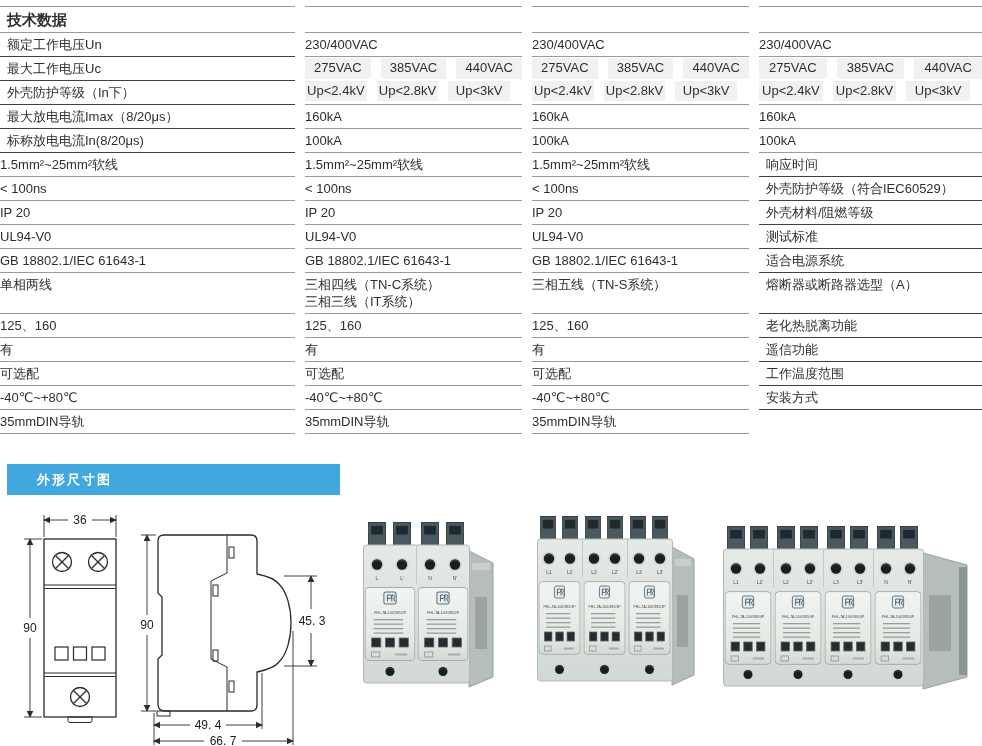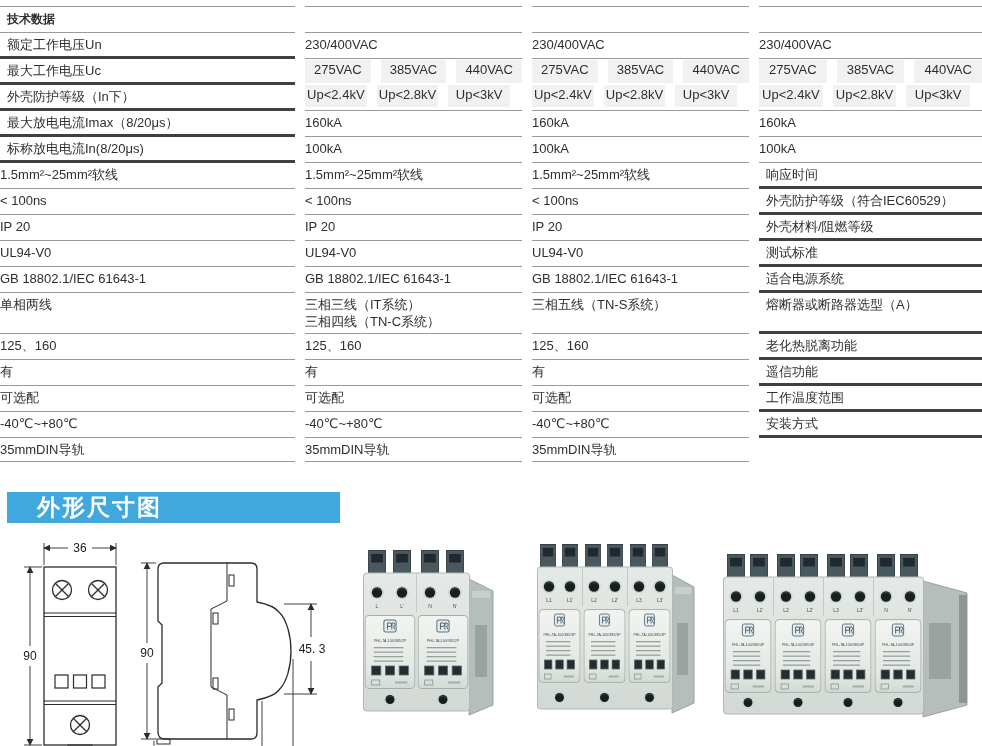--- a/index.html
+++ b/index.html
@@ -2,31 +2,31 @@
 <html><head>
 <meta charset="utf-8">
 <style>
   html,body{margin:0;padding:0;background:#fff;}
   body{width:982px;height:746px;font-family:"Liberation Sans","DejaVu Sans",sans-serif;color:#2e2e2e;overflow:hidden;}
   .page{width:982px;height:746px;position:relative;}
 
   
   .spec{display:grid;grid-template-columns:295px 217px 217px 223px;column-gap:10px;padding-top:6px;font-size:13px;}
   .spec > div{box-sizing:border-box;}
-  .hdr{font-weight:bold;font-size:12px;border-top:1px solid #9a9a9a;border-bottom:1px solid #9a9a9a;padding:4px 0 4px 7px;line-height:17px;}
+  .hdr{font-weight:bold;font-size:15px;border-top:1px solid #9a9a9a;border-bottom:1px solid #9a9a9a;padding:4px 0 4px 7px;line-height:17px;}
   .hdr-sp{border-top:1px solid #9a9a9a;border-bottom:1px solid #9a9a9a;}
-  .lbl{border-bottom:3px solid #404040;padding:3px 0 3px 7px;line-height:17px;}
+  .lbl{border-bottom:1px solid #404040;padding:3px 0 3px 7px;line-height:17px;}
   .val{border-bottom:1px solid #9a9a9a;text-align:left;padding:3px 2px 3px 0;line-height:17px;}
   .subcells{display:flex;gap:10px;padding:1px 0 2px 0;border-bottom:none;}
   .subcells.bordered{border-bottom:1px solid #9a9a9a;padding:0 12px 3px 0;}
   .sub{flex:1;background:#f1f1f1;text-align:center;line-height:19px;}
 
   
   .dim-header{margin:30px 0 8px 7px;width:303px;height:31px;background:#41a8dd;color:#fff;
-    font-size:23px;font-weight:bold;line-height:31px;padding-left:30px;letter-spacing:2px;}
+    font-size:13px;font-weight:bold;line-height:31px;padding-left:30px;letter-spacing:2px;}
 
   
   .bottom{position:relative;height:262px;margin-top:2px;}
   .abs{position:absolute;}
   text.dim{font-size:12px;fill:#1a1a1a;font-family:"Liberation Sans","DejaVu Sans",sans-serif;}
   text.tlabel{font-size:5px;fill:#4e5350;font-family:"Liberation Sans","DejaVu Sans",sans-serif;}
   text.model{font-size:3.6px;fill:#434b4d;font-family:"Liberation Sans","DejaVu Sans",sans-serif;}
 </style>
 </head>
 <body>
@@ -108,22 +108,22 @@
     <div class="val">UL94-V0</div>
 
     <div class="lbl">测试标准</div>
     <div class="val">GB 18802.1/IEC 61643-1</div>
     <div class="val">GB 18802.1/IEC 61643-1</div>
     <div class="val">GB 18802.1/IEC 61643-1</div>
 
     <div class="lbl">适合电源系统</div>
     <div class="val">单相两线</div>
     <div class="val">
+      <div>三相四线（TN-C系统）</div>
       <div>三相三线（IT系统）</div>
-      <div>三相四线（TN-C系统）</div>
     </div>
     <div class="val">三相五线（TN-S系统）</div>
 
     <div class="lbl">熔断器或断路器选型（A）</div>
     <div class="val">125、160</div>
     <div class="val">125、160</div>
     <div class="val">125、160</div>
 
     <div class="lbl">老化热脱离功能</div>
     <div class="val">有</div>

